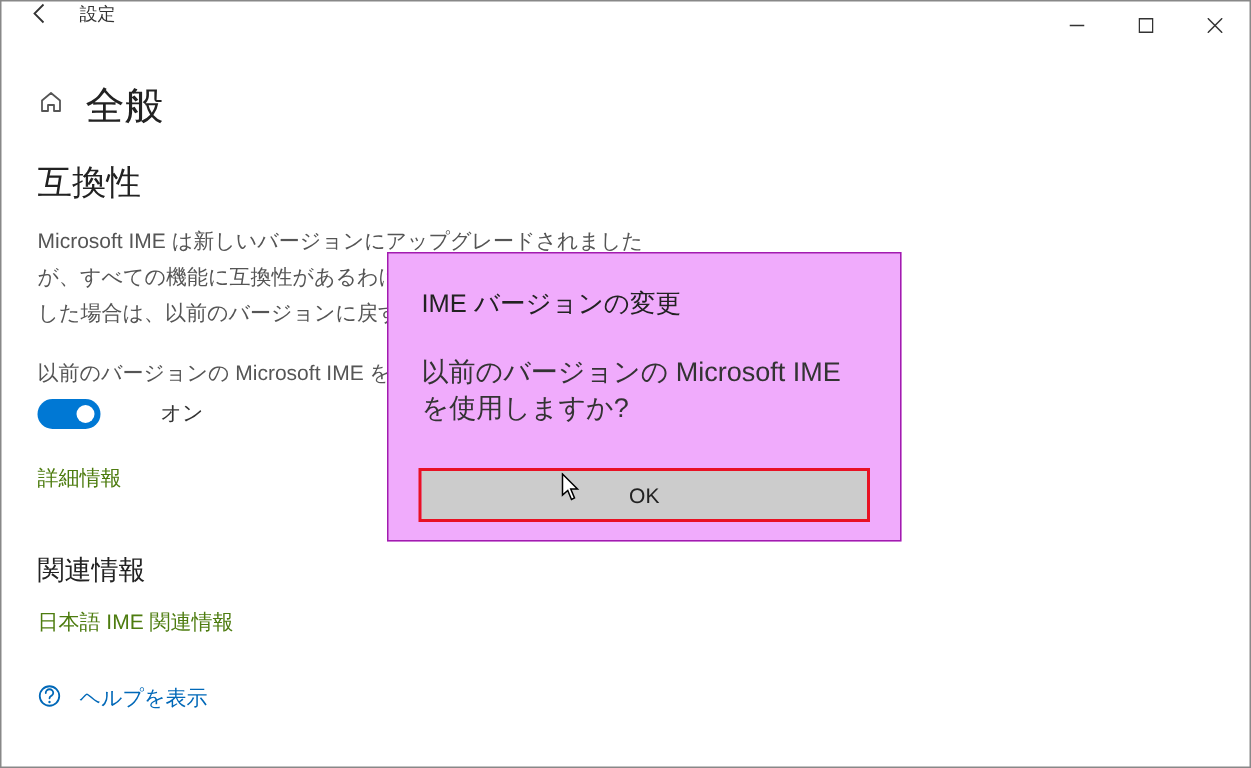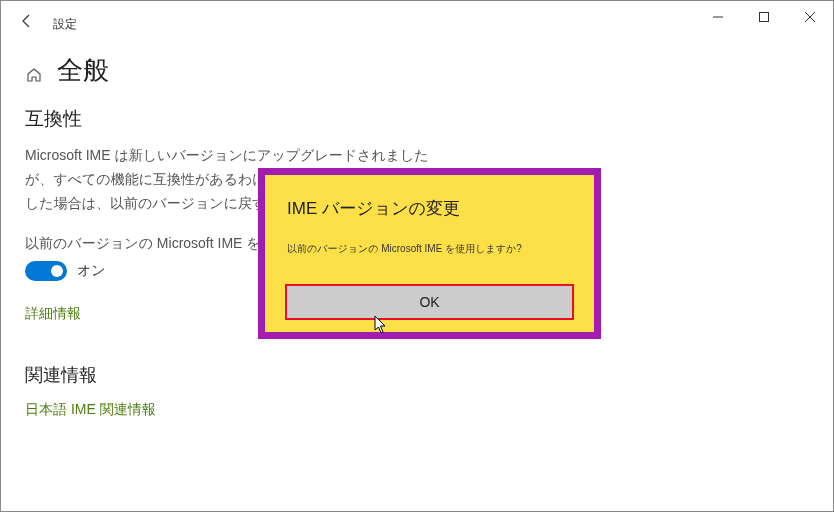--- a/index.html
+++ b/index.html
@@ -8,21 +8,21 @@
   background: #fff;
   width: 834px;
   height: 512px;
   overflow: hidden;
   position: relative;
   border: 1px solid #888;
 }
 .titlebar {
   height: 32px;
   display: flex;
-  align-items: flex-end;
+  align-items: flex-start;
   padding-left: 8px;
 }
 .titlebar .back {
   width: 36px;
   text-align: center;
   font-size: 16px;
   color: #333;
 }
 .titlebar .title {
   font-size: 12px;
@@ -43,56 +43,57 @@
   justify-content: center;
   font-size: 13px;
   color: #333;
 }
 .content {
   padding: 8px 24px;
   color: #333;
 }
 .page-header {
   display: flex;
-  align-items: flex-end;
+  align-items: center;
   margin-top: 12px;
   margin-bottom: 18px;
 }
 .home-icon {
   font-size: 16px;
   color: #555;
   margin-right: 14px;
 }
 .page-title {
   font-size: 26px;
   font-weight: 400;
   color: #222;
 }
 .section-heading {
-  font-size: 19px;
+  font-size: 23px;
   font-weight: 400;
   color: #222;
   margin-bottom: 12px;
 }
 .desc {
   font-size: 14px;
   color: #555;
   line-height: 1.7;
   max-width: 430px;
   margin-bottom: 20px;
 }
 .toggle-label {
   font-size: 14px;
   color: #555;
   margin-bottom: 8px;
 }
 .toggle-row {
   display: flex;
   align-items: center;
   margin-bottom: 24px;
+  gap: 30px;
 }
 .toggle {
   width: 42px;
   height: 20px;
   background: #0078d4;
   border-radius: 10px;
   position: relative;
   margin-right: 10px;
 }
 .toggle .knob {
@@ -132,31 +133,31 @@
 }
 .help-text {
   font-size: 14px;
   color: #0068b8;
 }
 .dialog {
   position: absolute;
   left: 257px;
   top: 167px;
   width: 343px;
-  background: #fde047;
-  border: 7px solid #a21caf;
+  background: #f0abfc;
+  border: 1px solid #a21caf;
   padding: 22px 22px 14px 22px;
 }
 .dialog-title {
   font-size: 17px;
   color: #222;
   margin-bottom: 22px;
 }
 .dialog-message {
-  font-size: 10px;
+  font-size: 18px;
   color: #333;
   margin-bottom: 30px;
   margin-top: 16px;
 }
 .dialog-buttons {
   display: flex;
   gap: 4px;
 }
 .dlg-btn {
   flex: 1;
@@ -230,20 +231,30 @@
       <div class="knob"></div>
     </div>
     <div class="toggle-state">オン</div>
   </div>
 
   <a class="link">詳細情報</a>
 
   <div class="section-heading2">関連情報</div>
   <a class="link">日本語 IME 関連情報</a>
 
+  <div class="help-row">
+    <span class="help-icon">
+      <svg width="16" height="16" viewBox="0 0 16 16">
+          <circle cx="8" cy="8" r="6.5" stroke="#0068b8" stroke-width="1.2" fill="none"></circle>
+          <path d="M5.5 6c0-1.4 1.1-2.5 2.5-2.5s2.5 1.1 2.5 2.5c0 1-0.5 1.3-1.3 1.9-0.6 0.4-1.2 0.8-1.2 1.6" stroke="#0068b8" stroke-width="1.2" fill="none" stroke-linecap="round"></path>
+          <circle cx="8" cy="12" r="0.8" fill="#0068b8"></circle>
+        </svg>
+    </span>
+    <span class="help-text">ヘルプを表示</span>
+  </div>
 </div>
 
 <div class="dialog">
   <div class="dialog-title">IME バージョンの変更</div>
   <div class="dialog-message">以前のバージョンの Microsoft IME を使用しますか?</div>
   <div class="dialog-buttons">
     <div class="dlg-btn ok">OK</div>
   </div>
 </div>
 

